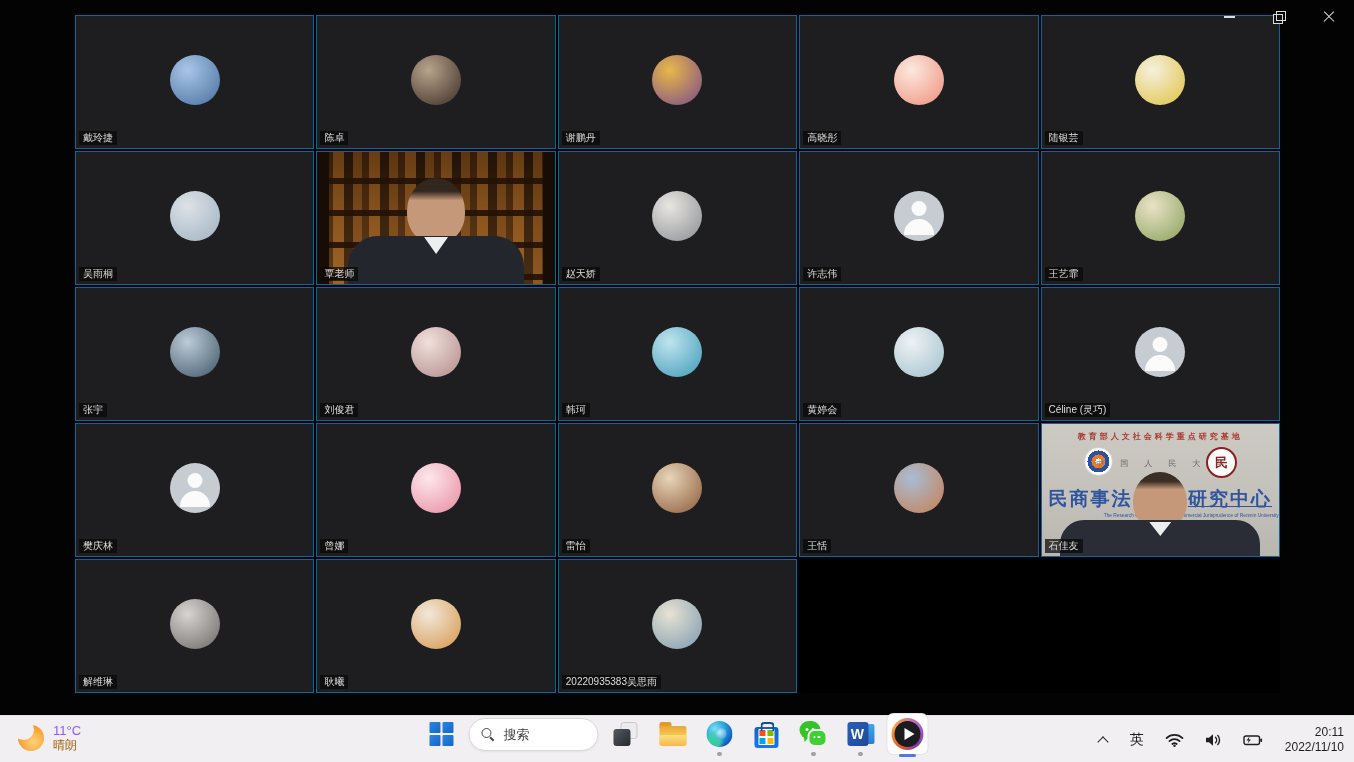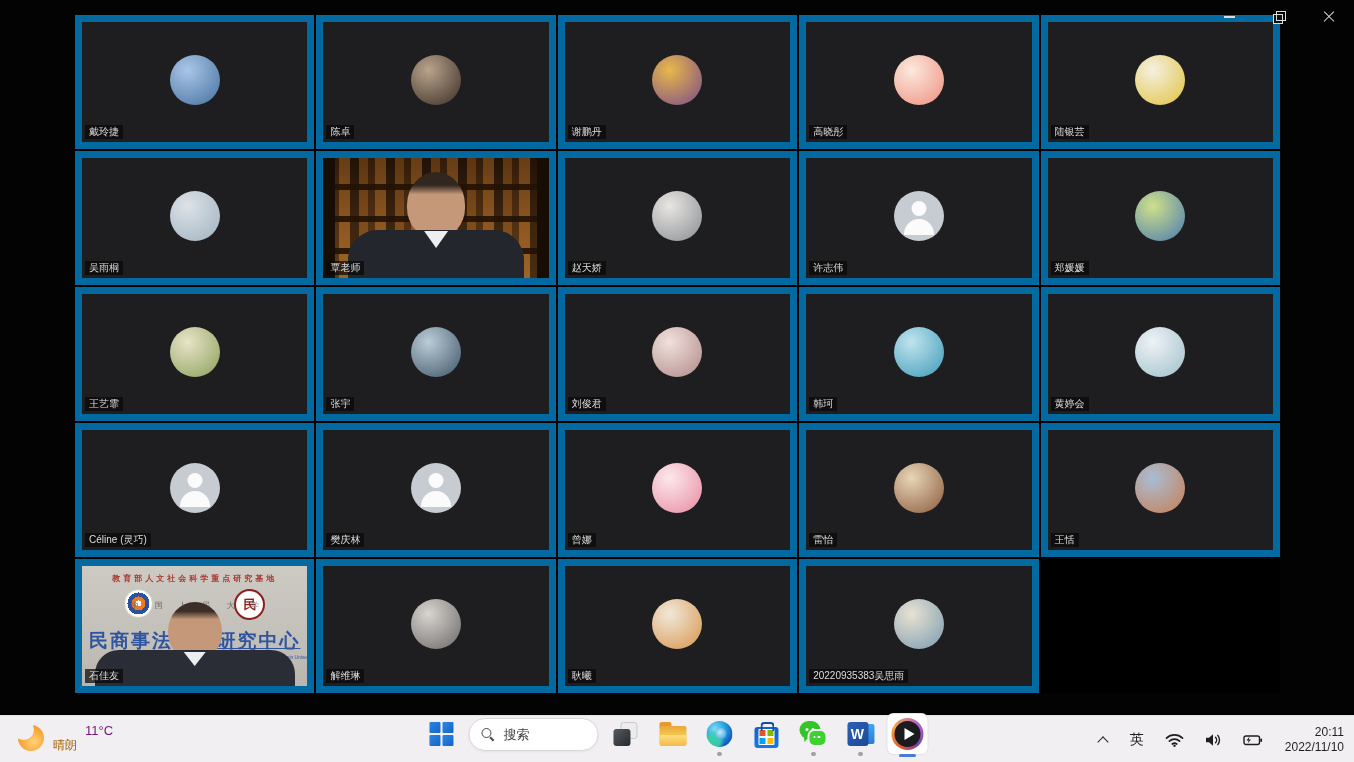--- a/index.html
+++ b/index.html
@@ -8,21 +8,21 @@
     background:#000;font-family:"Liberation Sans","DejaVu Sans",sans-serif;
     -webkit-font-smoothing:antialiased;
   }
   
   .meeting{position:absolute;left:0;top:0;width:1354px;height:715px;background:#030303;}
   .grid{
     position:absolute;left:75px;top:15px;width:1205px;height:678px;
     display:grid;grid-template-columns:repeat(5,1fr);grid-template-rows:repeat(5,1fr);
     gap:2px;background:#000;
   }
-  .cell{position:relative;background:#1e1e20;overflow:hidden;border:7px solid #0369a1;}
+  .cell{position:relative;background:#1e1e20;overflow:hidden;border:1px solid #0369a1;}
   .avatar{position:absolute;left:50%;top:50%;transform:translate(-50%,-54%);
     width:50px;height:50px;border-radius:50%;}
   .avatar.silhouette{background:#c7ccd3;}
   .avatar.silhouette::before{content:'';position:absolute;left:50%;top:10px;transform:translateX(-50%);
     width:15px;height:15px;border-radius:50%;background:#fbfbfc;}
   .avatar.silhouette::after{content:'';position:absolute;left:50%;bottom:6px;transform:translateX(-50%);
     width:30px;height:16px;border-radius:15px 15px 0 0;background:#fbfbfc;}
   .name{
     position:absolute;left:3px;bottom:3px;max-width:95%;white-space:nowrap;overflow:hidden;
     background:rgba(8,8,8,.72);color:#dedede;font-size:10px;line-height:14px;padding:0 4px;
@@ -76,21 +76,21 @@
   .wc-restore::after{content:'';position:absolute;width:8px;height:8px;border:1.2px solid #dcdcdc;left:6px;top:2px;}
   .wc-close::before,.wc-close::after{content:'';position:absolute;width:14px;height:1.3px;background:#dcdcdc;left:2px;top:7px;}
   .wc-close::before{transform:rotate(45deg);}
   .wc-close::after{transform:rotate(-45deg);}
   
   .taskbar{position:absolute;left:0;top:715px;width:1354px;height:47px;background:#f2eff2;border-top:1px solid #e3e1e4;}
   .weather{position:absolute;left:12px;top:5px;display:flex;align-items:center;gap:9px;padding:2px 6px;border-radius:4px;}
   .moon{position:relative;width:26px;height:26px;border-radius:50%;
     background:radial-gradient(circle at 60% 65%,#ffd27a,#f59a28 70%);}
   .moon::before{content:'';position:absolute;width:21px;height:21px;border-radius:50%;background:#f2eff2;left:-5px;top:-6px;}
-  .weather-temp{font-size:13px;color:#701a75;line-height:15px;margin-left:32px;}
+  .weather-temp{font-size:13px;color:#8b5cf6;line-height:15px;}
   .weather-cond{font-size:12px;color:#a16207;line-height:14px;}
   .tb-center{position:absolute;left:50%;top:0;transform:translateX(-50.5%);height:36px;
     display:flex;align-items:center;gap:7px;}
   .tb-btn{width:40px;height:40px;border-radius:6px;position:relative;
     display:flex;align-items:center;justify-content:center;flex:none;}
   .tb-btn.running::after{content:'';position:absolute;bottom:-2px;left:50%;transform:translateX(-50%);
     width:5px;height:4px;border-radius:3px;background:#a3a0a3;}
   .tb-btn.active{background:#fff;box-shadow:0 0 0 1px #e4e2e5;}
   .tb-btn.active::after{content:'';position:absolute;bottom:-3px;left:50%;transform:translateX(-50%);
     width:17px;height:3px;border-radius:2px;background:#4b7bd4;}
@@ -205,24 +205,20 @@
       </div>
       <div class="cell">
         <div class="avatar photo" style="background: radial-gradient(circle at 35% 30%, rgb(232, 230, 226), rgb(138, 141, 146));"></div>
         <div class="name">赵天娇</div>
       </div>
       <div class="cell">
         <div class="avatar silhouette"></div>
         <div class="name">许志伟</div>
       </div>
       <div class="cell">
-        <div class="avatar photo" style="background: radial-gradient(circle at 35% 30%, rgb(207, 224, 138), rgb(74, 122, 176));"></div>
-        <div class="name">郑媛媛</div>
-      </div>
-      <div class="cell">
         <div class="avatar photo" style="background: radial-gradient(circle at 35% 30%, rgb(232, 227, 200), rgb(138, 160, 90));"></div>
         <div class="name">王艺霏</div>
       </div>
       <div class="cell">
         <div class="avatar photo" style="background: radial-gradient(circle at 35% 30%, rgb(188, 204, 216), rgb(62, 85, 102));"></div>
         <div class="name">张宇</div>
       </div>
       <div class="cell">
         <div class="avatar photo" style="background: radial-gradient(circle at 35% 30%, rgb(240, 224, 220), rgb(176, 138, 136));"></div>
         <div class="name">刘俊君</div>

